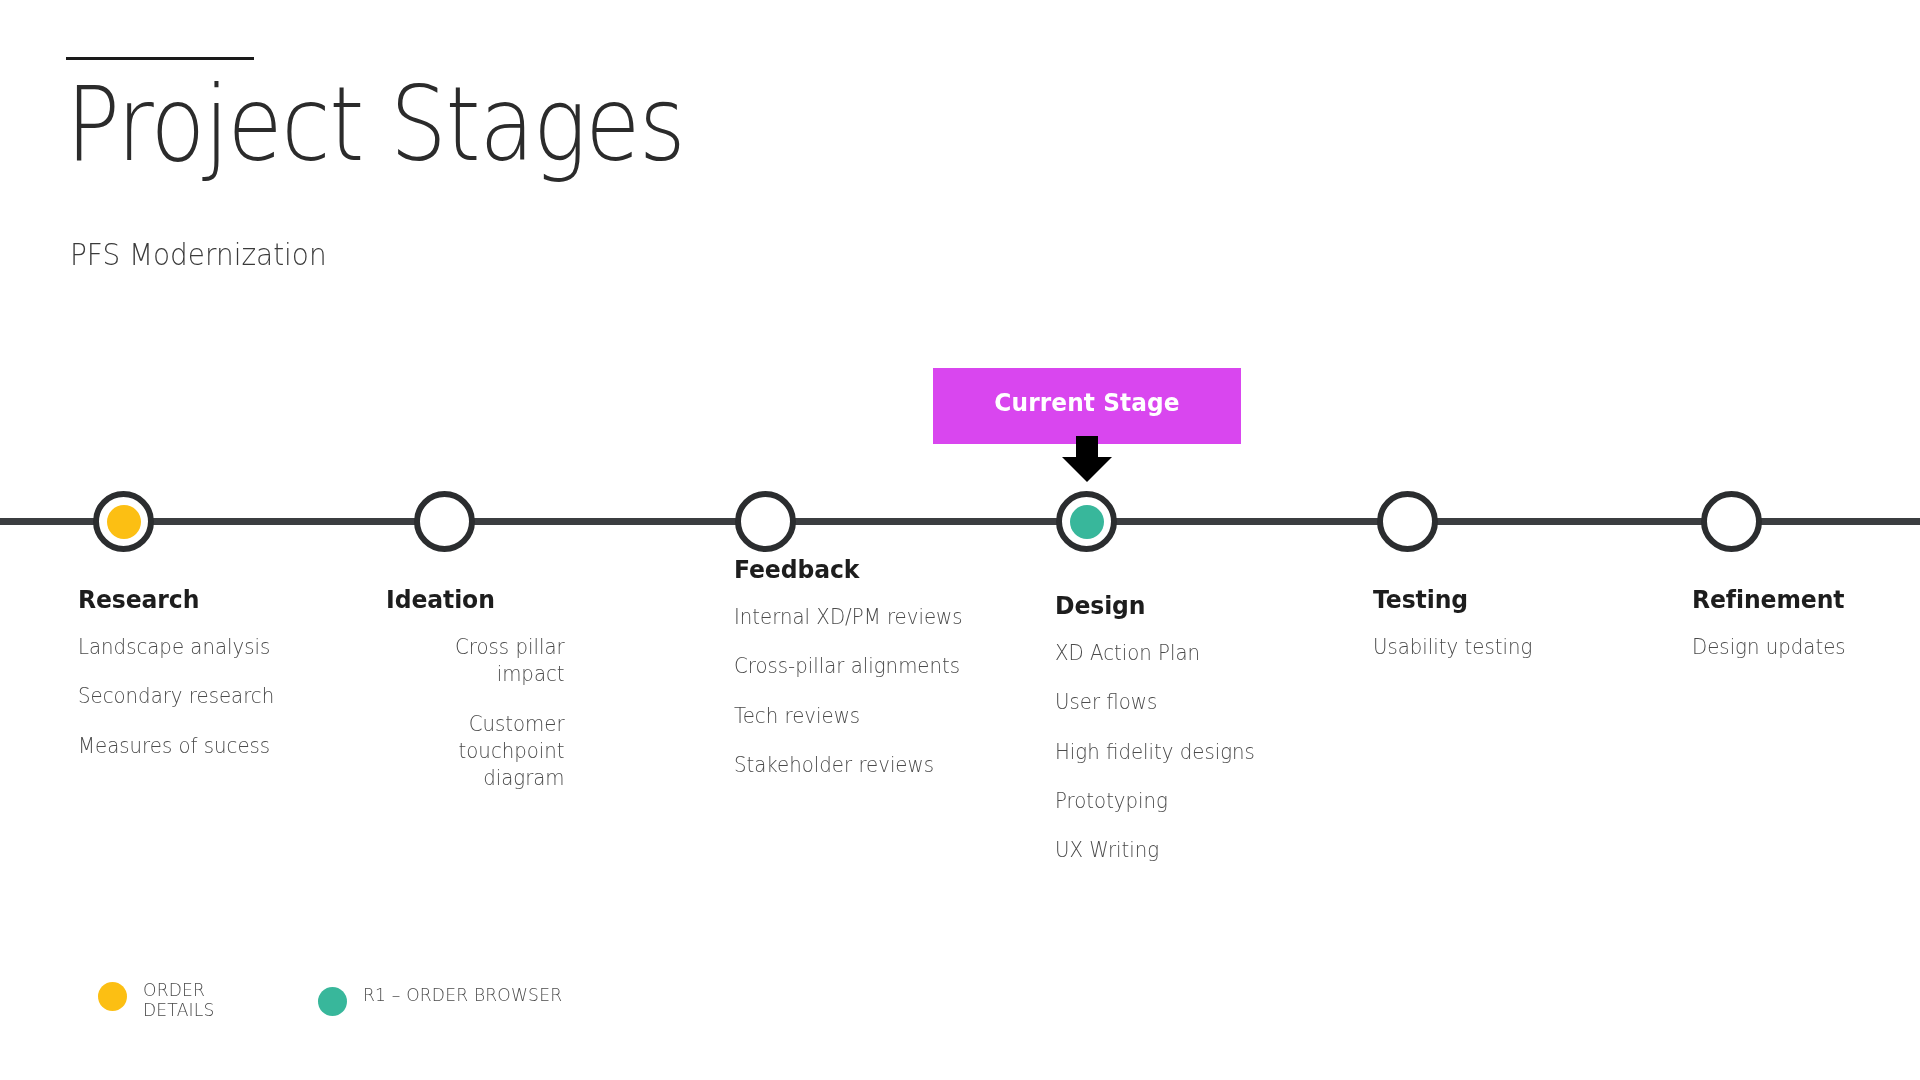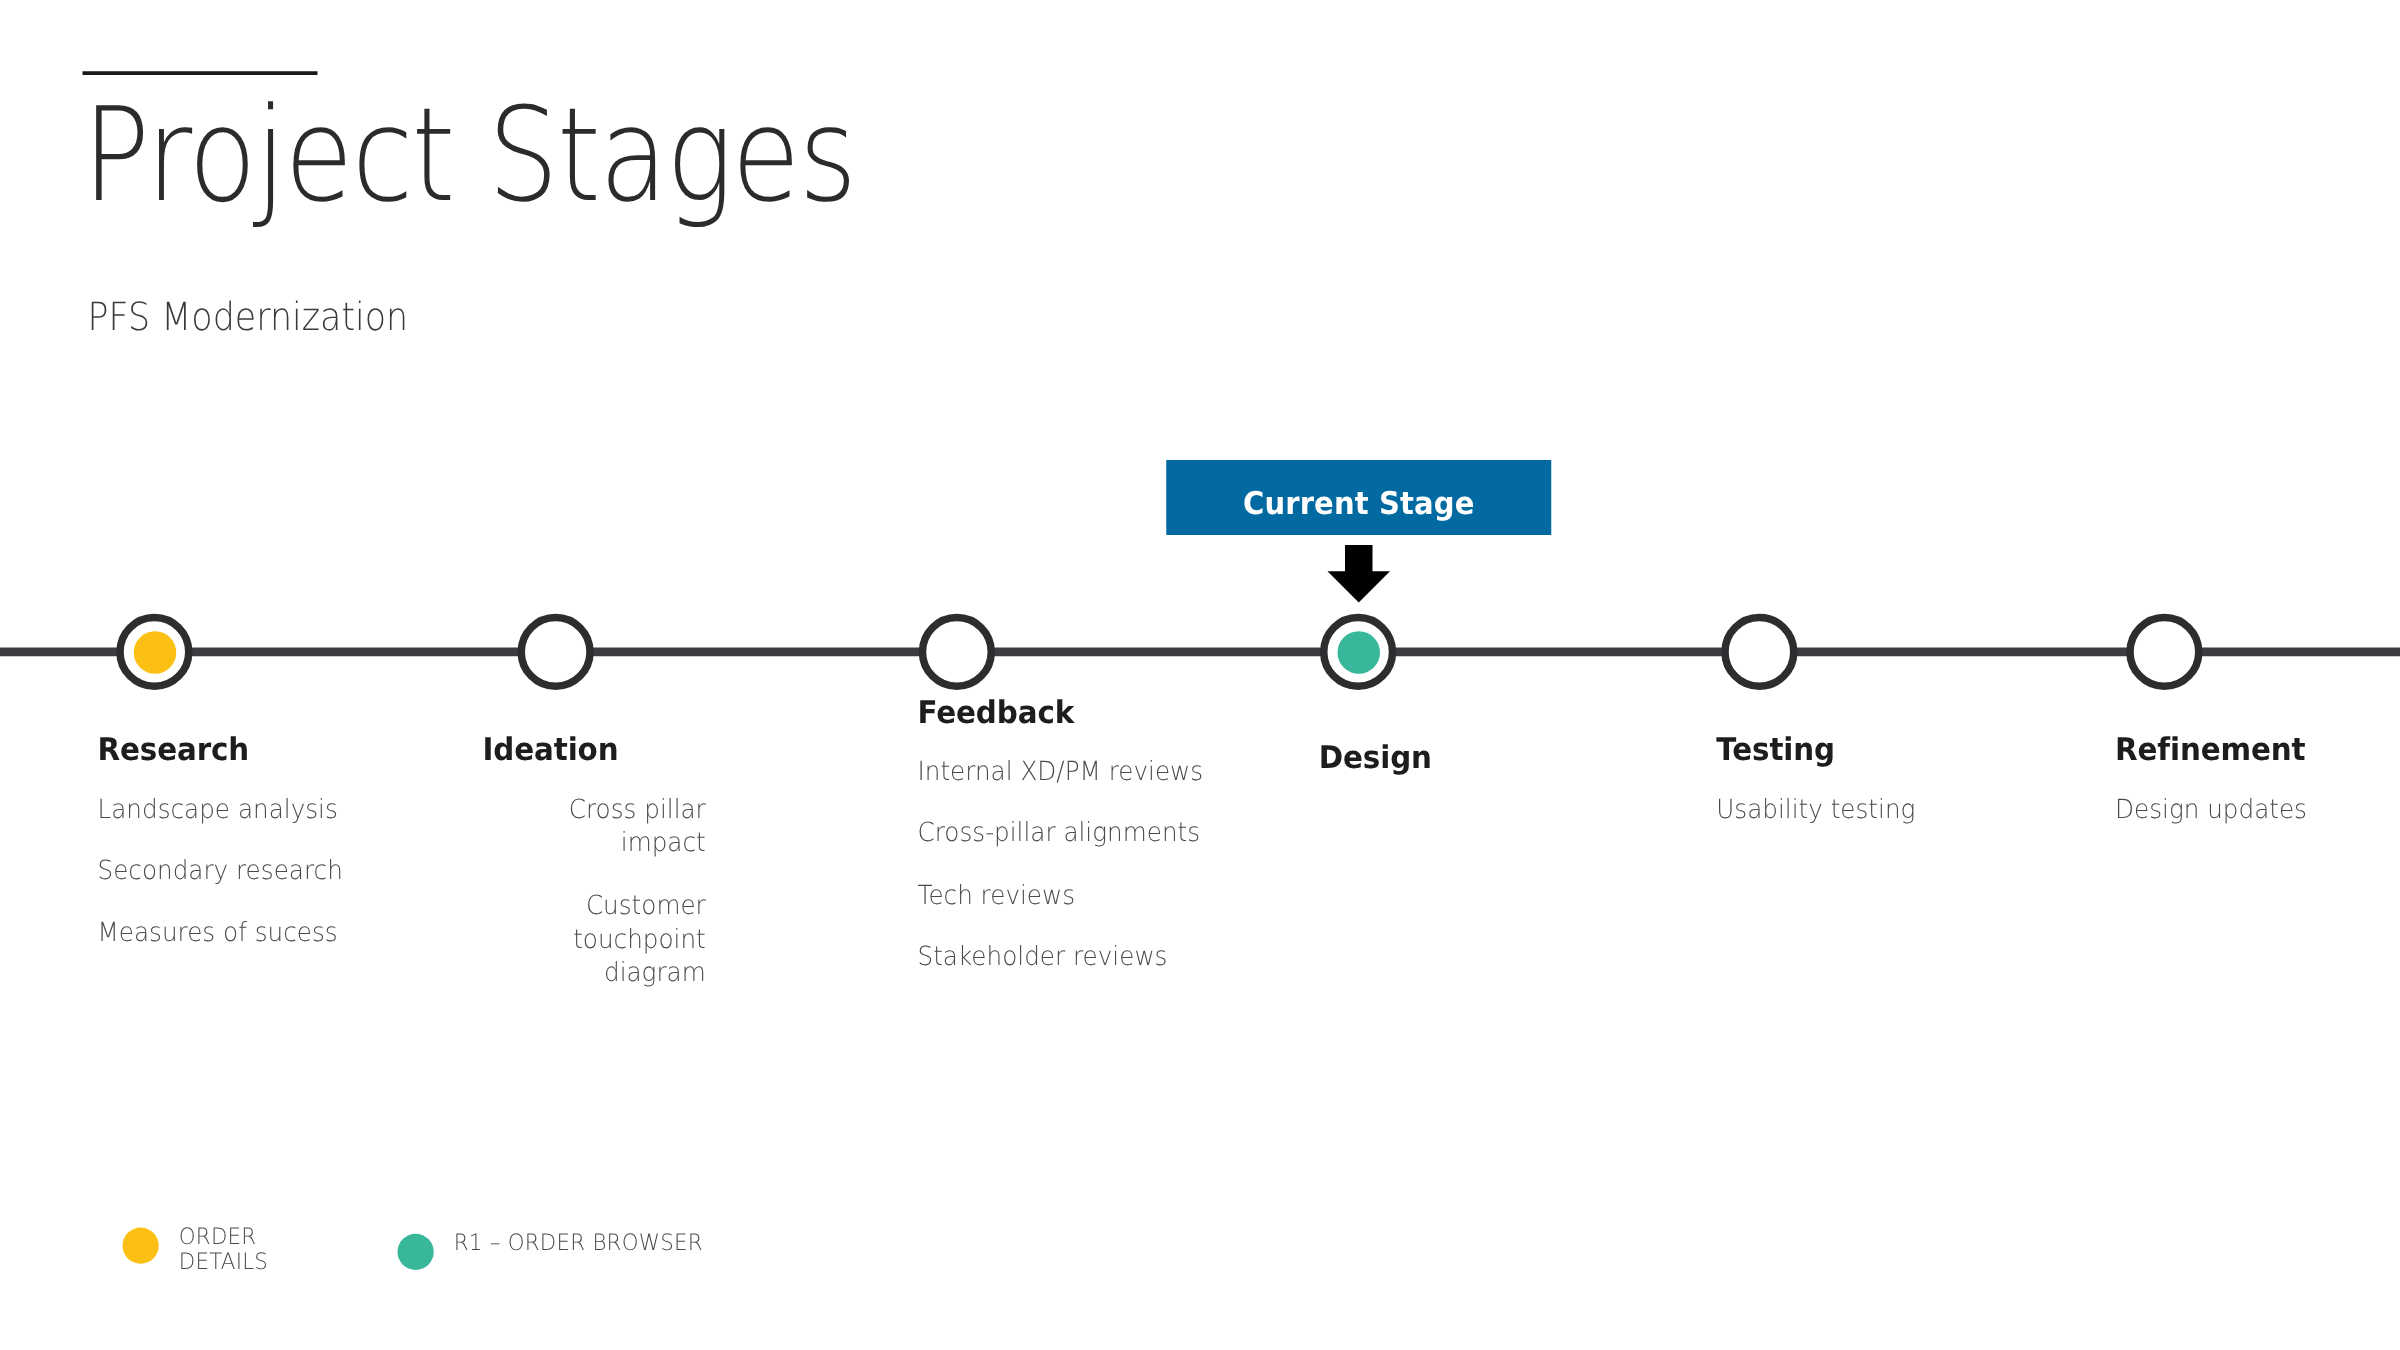--- a/index.html
+++ b/index.html
@@ -53,22 +53,22 @@
     transform: scaleX(0.90);
     transform-origin: left top;
   }
 
   
   #callout {
     position: absolute;
     left: 933px;
     top: 368px;
     width: 308px;
-    height: 60px;
-    background: #0369a1;
+    height: 76px;
+    background: #d946ef;
   }
   #callout-label {
     position: absolute;
     left: 0;
     top: 0;
     width: 308px;
     height: 68px;
     display: flex;
     align-items: center;
     justify-content: center;
@@ -247,20 +247,27 @@
         <div class="stage-title">Feedback</div>
         <ul class="stage-items" style="width: 250px;">
           <li>Internal XD/PM reviews</li>
           <li>Cross-pillar alignments</li>
           <li>Tech reviews</li>
           <li>Stakeholder reviews</li>
         </ul>
       </div>
       <div class="stage-col" style="left: 1055px; top: 591px;">
         <div class="stage-title">Design</div>
+        <ul class="stage-items" style="width: 260px;">
+          <li>XD Action Plan</li>
+          <li>User flows</li>
+          <li>High fidelity designs</li>
+          <li>Prototyping</li>
+          <li>UX Writing</li>
+        </ul>
       </div>
       <div class="stage-col" style="left: 1373px; top: 585px;">
         <div class="stage-title">Testing</div>
         <ul class="stage-items" style="width: 260px;">
           <li>Usability testing</li>
         </ul>
       </div>
       <div class="stage-col" style="left: 1692px; top: 585px;">
         <div class="stage-title">Refinement</div>
         <ul class="stage-items" style="width: 260px;">

